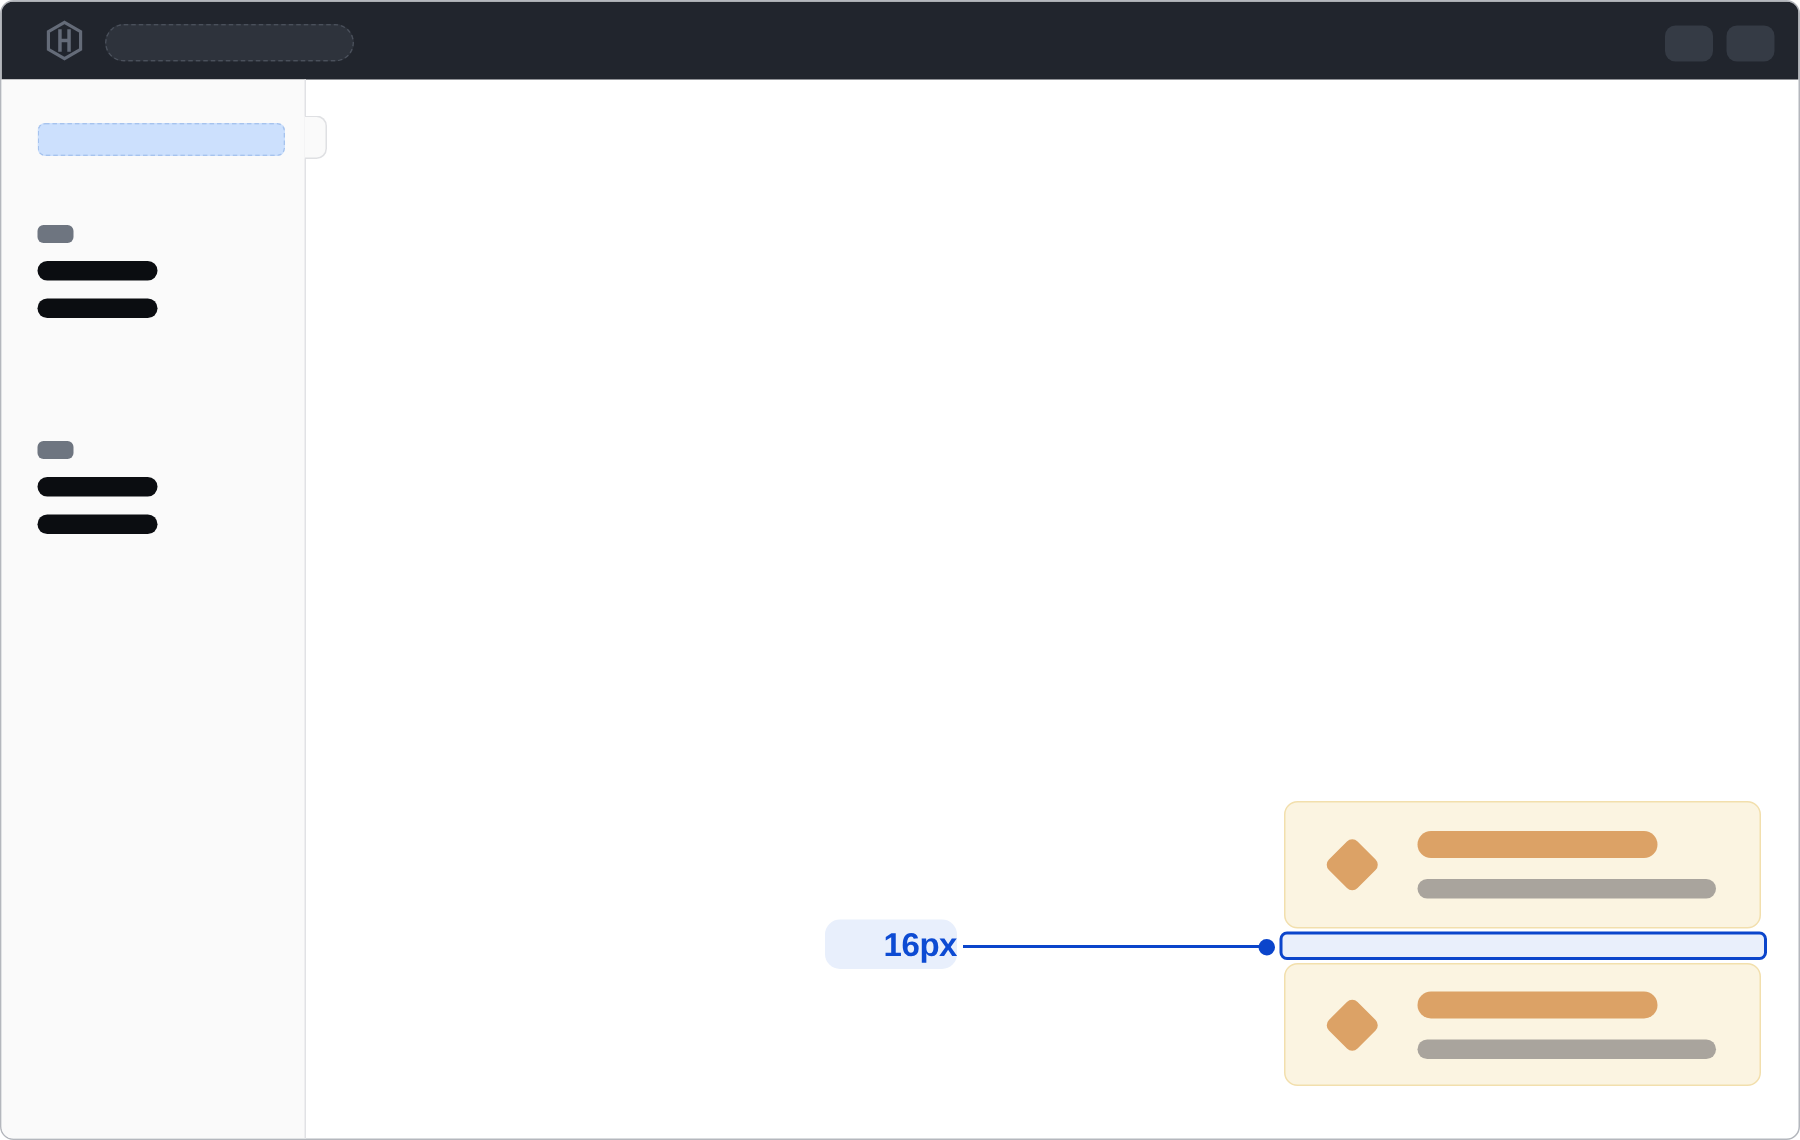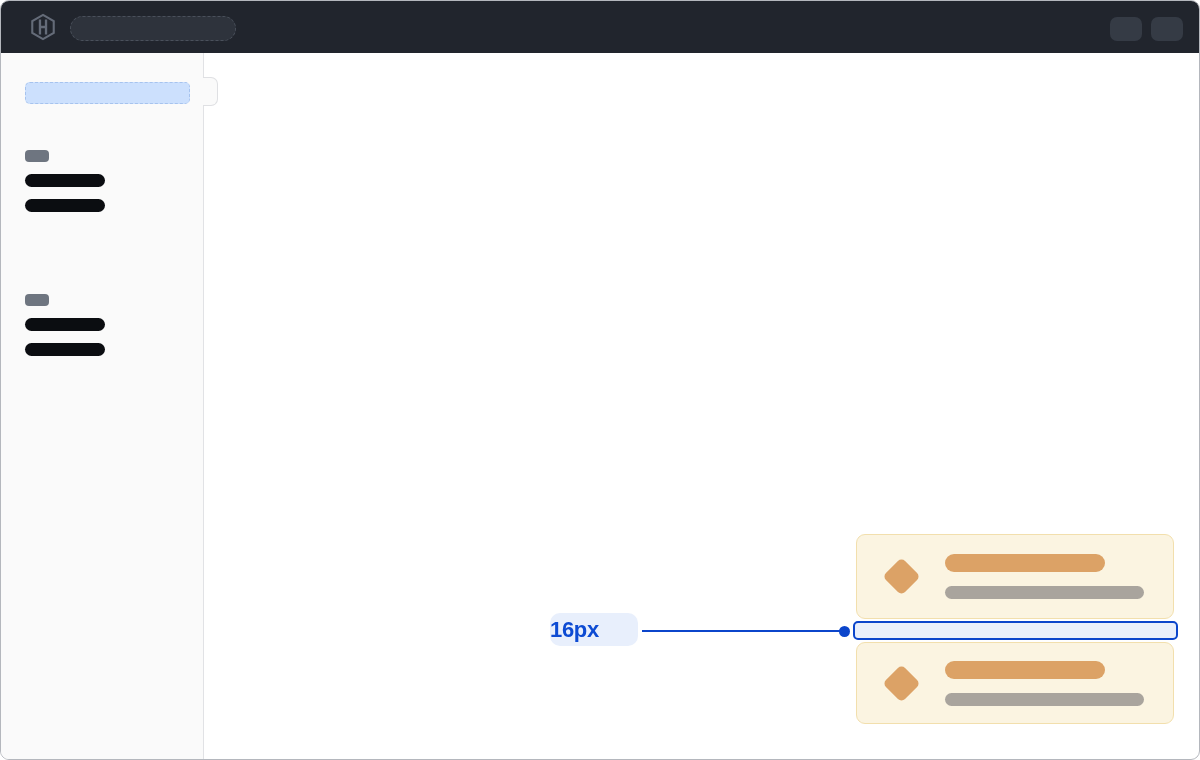--- a/index.html
+++ b/index.html
@@ -58,21 +58,21 @@
   .sub-skel{width:199px;height:13px;border-radius:6.5px;background:var(--card-muted);}
 
   
   .gap-rect{position:absolute;left:852px;top:620px;width:325px;height:19px;border-radius:5px;
             background:#e9effb;border:2.5px solid var(--annotation-accent);z-index:2;}
   .measure-line{position:absolute;left:641px;top:629px;width:198px;height:2px;background:var(--annotation-accent);}
   .measure-dot{position:absolute;left:838px;top:625px;width:11px;height:11px;border-radius:50%;
                background:var(--annotation-accent);}
   .gap-label{position:absolute;left:549px;top:612px;width:88px;height:33px;border-radius:10px;
              background:var(--annotation-label-bg);color:var(--annotation-text);
-             font-size:22px;font-weight:600;line-height:33px;text-align:left;letter-spacing:-0.3px;}
+             font-size:22px;font-weight:600;line-height:33px;text-align:right;letter-spacing:-0.3px;}
 </style>
 </head>
 <body>
 
 <div class="window">
 
   <header class="navbar">
     <span class="logo">
       <svg viewBox="0 0 24 24" width="28" height="28" aria-hidden="true">
         <path d="M12 1.6 21.2 6.9v10.2L12 22.4 2.8 17.1V6.9Z" fill="none" stroke="#646b78" stroke-width="1.8"></path>

